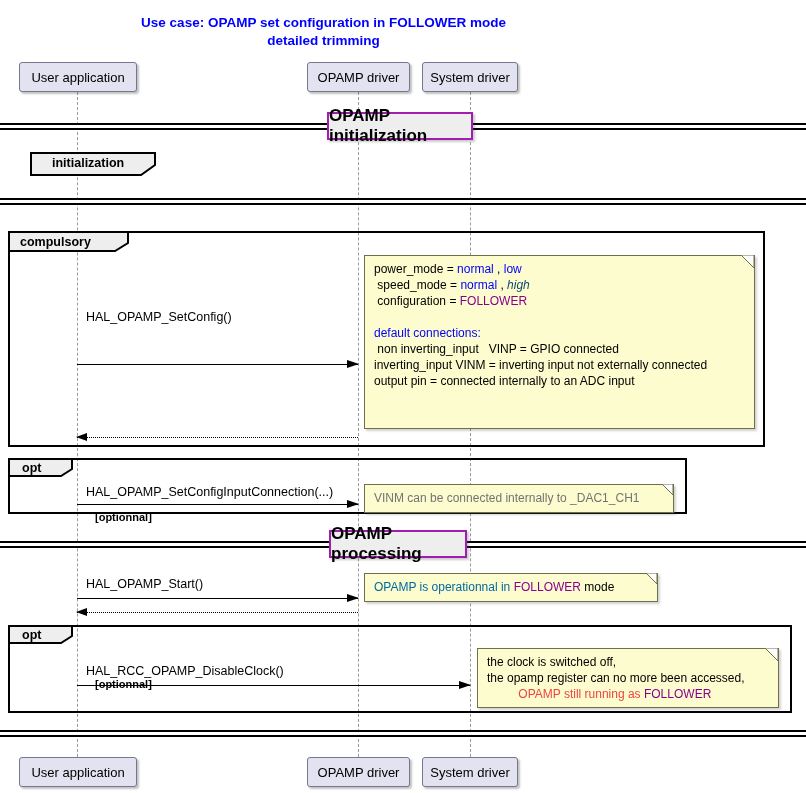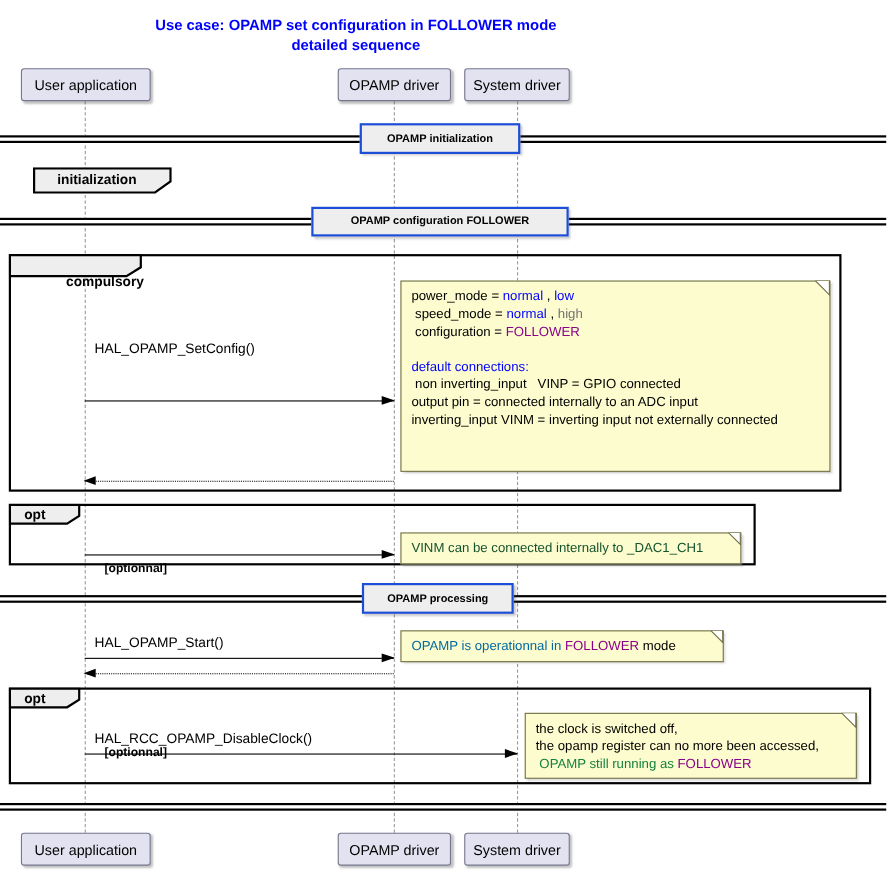--- a/index.html
+++ b/index.html
@@ -10,23 +10,23 @@
          font-size:13.5px;font-weight:bold;color:#0000FF;line-height:18px;}
 
   .lifeline{position:absolute;top:92px;height:665px;width:0;border-left:1px dashed #9a9a9a;z-index:0;}
 
   .participant{position:absolute;height:28px;background:#E2E2F0;border:1px solid #76768E;
                border-radius:3px;display:flex;align-items:center;justify-content:center;
                font-size:13px;box-shadow:2px 2px 2px rgba(80,80,80,0.35);z-index:2;}
 
   .divider-lines{position:absolute;left:0;width:806px;height:3px;background:#fff;
                  border-top:2px solid #000;border-bottom:2px solid #000;z-index:1;}
-  .divider-box{position:absolute;background:#EEEEEE;border:2px solid #1d4ed8;z-index:2;
+  .divider-box{position:absolute;background:#EEEEEE;border:2px solid #a21caf;z-index:2;
                display:flex;align-items:center;justify-content:center;
-               font-size:10px;font-weight:bold;box-shadow:2px 2px 2px rgba(80,80,80,0.3);}
+               font-size:17px;font-weight:bold;box-shadow:2px 2px 2px rgba(80,80,80,0.3);}
 
   .frame{position:absolute;border:2px solid #000;z-index:1;}
   .tab{position:absolute;top:-2px;left:-2px;}
   .tab-label{position:absolute;font-size:12.5px;font-weight:bold;white-space:nowrap;z-index:3;}
   .guard{position:absolute;font-size:11px;font-weight:bold;white-space:nowrap;z-index:3;margin-top:48px;}
 
   .note{position:absolute;background:#FCFCCE;border:1px solid #6F6F49;z-index:4;
         font-size:12px;line-height:16px;padding:5px 9px;
         box-shadow:2px 2px 2px rgba(80,80,80,0.25);}
   .note-line{white-space:pre;min-height:16px;}
@@ -41,21 +41,21 @@
   .head-l{position:absolute;left:-1px;top:-5px;width:0;height:0;
           border-right:11px solid #000;border-top:4.5px solid transparent;border-bottom:4.5px solid transparent;}
 </style>
 </head>
 <body>
 
 <div class="seq">
 
   <div class="title">
     <div>Use case: OPAMP set configuration in FOLLOWER mode</div>
-    <div>detailed sequence</div>
+    <div>detailed trimming</div>
   </div>
 
   <div class="lifeline" style="left:77px;"></div>
   <div class="lifeline" style="left:358px;"></div>
   <div class="lifeline" style="left:470px;"></div>
 
   <div class="participant" style="left:19px;top:62px;width:116px;">
       <span>User application</span>
     </div>
   <div class="participant" style="left:307px;top:62px;width:101px;">
@@ -69,72 +69,70 @@
   <div class="divider-box" style="left:327px;top:112px;width:142px;height:24px;">
     <span>OPAMP initialization</span>
   </div>
 
   <svg class="tab" style="top:152px;left:30px;" width="127" height="25">
     <polygon points="1,1 125,1 125,13 111,23 1,23" fill="#EEEEEE" stroke="#000000" stroke-width="2"></polygon>
   </svg>
   <div class="tab-label" style="left:52px;top:156px;">initialization</div>
 
   <div class="divider-lines" style="top:198px;"></div>
-  <div class="divider-box" style="left:283px;top:188px;width:230px;height:23px;">
-    <span>OPAMP configuration FOLLOWER</span>
-  </div>
 
   <div class="frame" style="left:8px;top:231px;width:753px;height:212px;">
     <svg class="tab" width="122" height="22">
       <polygon points="1,1 120,1 120,12 107,20 1,20" fill="#EEEEEE" stroke="#000000" stroke-width="2"></polygon>
     </svg>
-    <div class="tab-label" style="left:10px;top:16px;margin-left:40px;">compulsory</div>
+    <div class="tab-label" style="left:10px;top:2px;">compulsory</div>
   </div>
 
   <div class="note" style="left:364px;top:255px;width:371px;height:162px;">
     <svg class="fold" width="14" height="14">
       <polygon points="0,0 13,13 13,0" fill="#FFFFFF" stroke="#6F6F49" stroke-width="1"></polygon>
     </svg>
   <div class="note-line"><span style="color: rgb(0, 0, 0);">power_mode = </span><span style="color: rgb(0, 0, 255);">normal</span><span style="color: rgb(0, 0, 0);"> , </span><span style="color: rgb(0, 0, 255);">low</span></div>
-      <div class="note-line"><span style="color: rgb(0, 0, 0);"> speed_mode = </span><span style="color: rgb(0, 0, 255);">normal</span><span style="color: rgb(0, 0, 0);"> , </span><span style="color: #737373;">high</span></div>
+      <div class="note-line"><span style="color: rgb(0, 0, 0);"> speed_mode = </span><span style="color: rgb(0, 0, 255);">normal</span><span style="color: rgb(0, 0, 0);"> , </span><span style="color: #0c4a6e; font-style: italic;">high</span></div>
       <div class="note-line"><span style="color: rgb(0, 0, 0);"> configuration = </span><span style="color: rgb(139, 0, 139);">FOLLOWER</span></div>
       <div class="note-line">&nbsp;</div>
       <div class="note-line"><span style="color: rgb(0, 0, 255);">default connections:</span></div>
       <div class="note-line"><span style="color: rgb(0, 0, 0);"> non inverting_input   VINP = GPIO connected</span></div>
+      <div class="note-line"><span style="color: rgb(0, 0, 0);">inverting_input VINM = inverting input not externally connected</span></div>
       <div class="note-line"><span style="color: rgb(0, 0, 0);">output pin = connected internally to an ADC input</span></div>
-      <div class="note-line"><span style="color: rgb(0, 0, 0);">inverting_input VINM = inverting input not externally connected</span></div>
       <div class="note-line">&nbsp;</div>
     </div>
 
   <div class="msg-label" style="left:86px;top:310px;text-align:right;">HAL_OPAMP_SetConfig()</div>
   <div class="arrow solid" style="left:77px;top:364px;width:281px;">
       <span class="head-r"></span>
     </div>
 
   <div class="arrow dotted" style="left:77px;top:437px;width:281px;">
       <span class="head-l"></span>
     </div>
 
   <div class="frame" style="left:8px;top:458px;width:675px;height:52px;">
     <svg class="tab" width="66" height="20">
       <polygon points="1,1 64,1 64,11 53,18 1,18" fill="#EEEEEE" stroke="#000000" stroke-width="2"></polygon>
     </svg>
     <div class="tab-label" style="left:12px;top:1px;">opt</div>
     <div class="guard" style="left:85px;top:3px;">[optionnal]</div>
   </div>
 
+  <div class="msg-label" style="left:86px;top:485px;">HAL_OPAMP_SetConfigInputConnection(...)</div>
   <div class="arrow solid" style="left:77px;top:504px;width:281px;">
       <span class="head-r"></span>
     </div>
 
   <div class="note" style="left:364px;top:484px;width:290px;height:17px;">
     <svg class="fold" width="12" height="12">
       <polygon points="0,0 11,11 11,0" fill="#FFFFFF" stroke="#6F6F49" stroke-width="1"></polygon>
     </svg>
-  <div class="note-line"><span style="color: #14532d;">VINM can be connected internally to _DAC1_CH1</span></div>
+  <div class="note-line"><span style="color: #737373;">VINM can be connected internally to _DAC1_CH1</span></div>
     </div>
 
   <div class="divider-lines" style="top:541px;"></div>
   <div class="divider-box" style="left:329px;top:530px;width:134px;height:24px;">
     <span>OPAMP processing</span>
   </div>
 
   <div class="msg-label" style="left:86px;top:577px;">HAL_OPAMP_Start()</div>
   <div class="arrow solid" style="left:77px;top:598px;width:281px;">
       <span class="head-r"></span>
@@ -162,21 +160,21 @@
   <div class="arrow solid" style="left:77px;top:685px;width:393px;">
       <span class="head-r"></span>
     </div>
 
   <div class="note" style="left:477px;top:648px;width:282px;height:48px;">
     <svg class="fold" width="14" height="14">
       <polygon points="0,0 13,13 13,0" fill="#FFFFFF" stroke="#6F6F49" stroke-width="1"></polygon>
     </svg>
   <div class="note-line"><span style="color: rgb(0, 0, 0);">the clock is switched off,</span></div>
       <div class="note-line"><span style="color: rgb(0, 0, 0);">the opamp register can no more been accessed,</span></div>
-      <div class="note-line"><span style="color: #15803d;"> OPAMP still running as </span><span style="color: rgb(139, 0, 139);">FOLLOWER</span></div>
+      <div class="note-line"><span style="color: #ef4444; margin-left: 28px;"> OPAMP still running as </span><span style="color: rgb(139, 0, 139);">FOLLOWER</span></div>
     </div>
 
   <div class="divider-lines" style="top:730px;"></div>
 
   <div class="participant" style="left:19px;top:757px;width:116px;">
       <span>User application</span>
     </div>
   <div class="participant" style="left:307px;top:757px;width:101px;">
       <span>OPAMP driver</span>
     </div>

